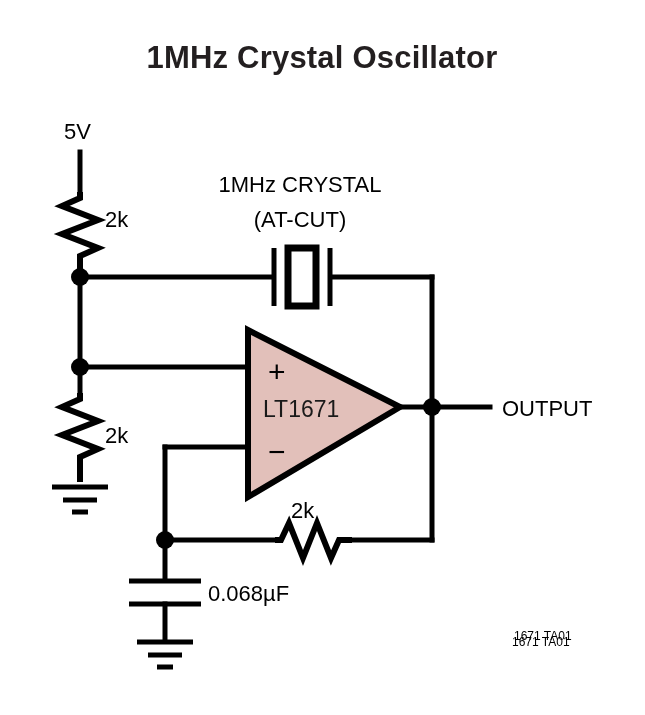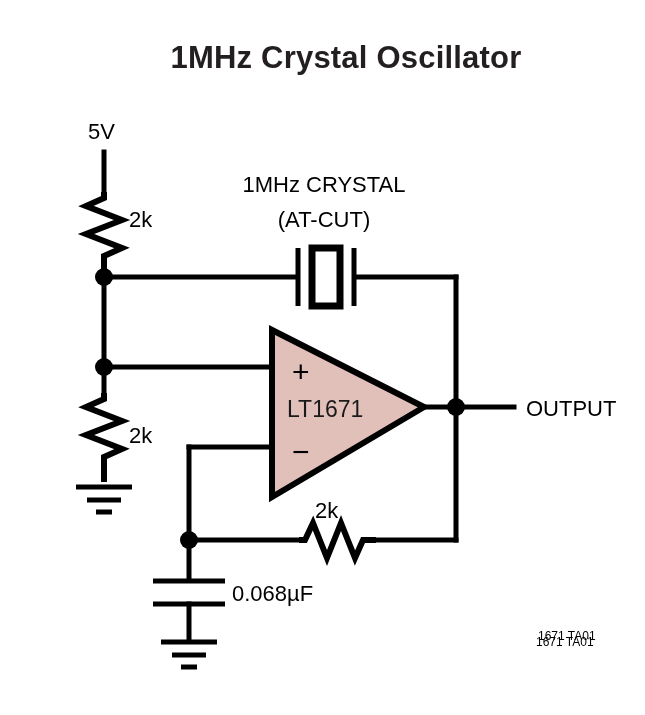--- a/index.html
+++ b/index.html
@@ -12,21 +12,20 @@
     height: 715px;
     font-family: "Liberation Sans", sans-serif;
     -webkit-font-smoothing: antialiased;
   }
   #figure {
     position: relative;
     width: 616px;
     height: 715px;
     background: #ffffff;
     overflow: hidden;
-    margin-left: 24px;
   }
   svg#schematic {
     position: absolute;
     left: 0;
     top: 0;
     width: 645px;
     height: 715px;
     display: block;
   }
   .title-text {

